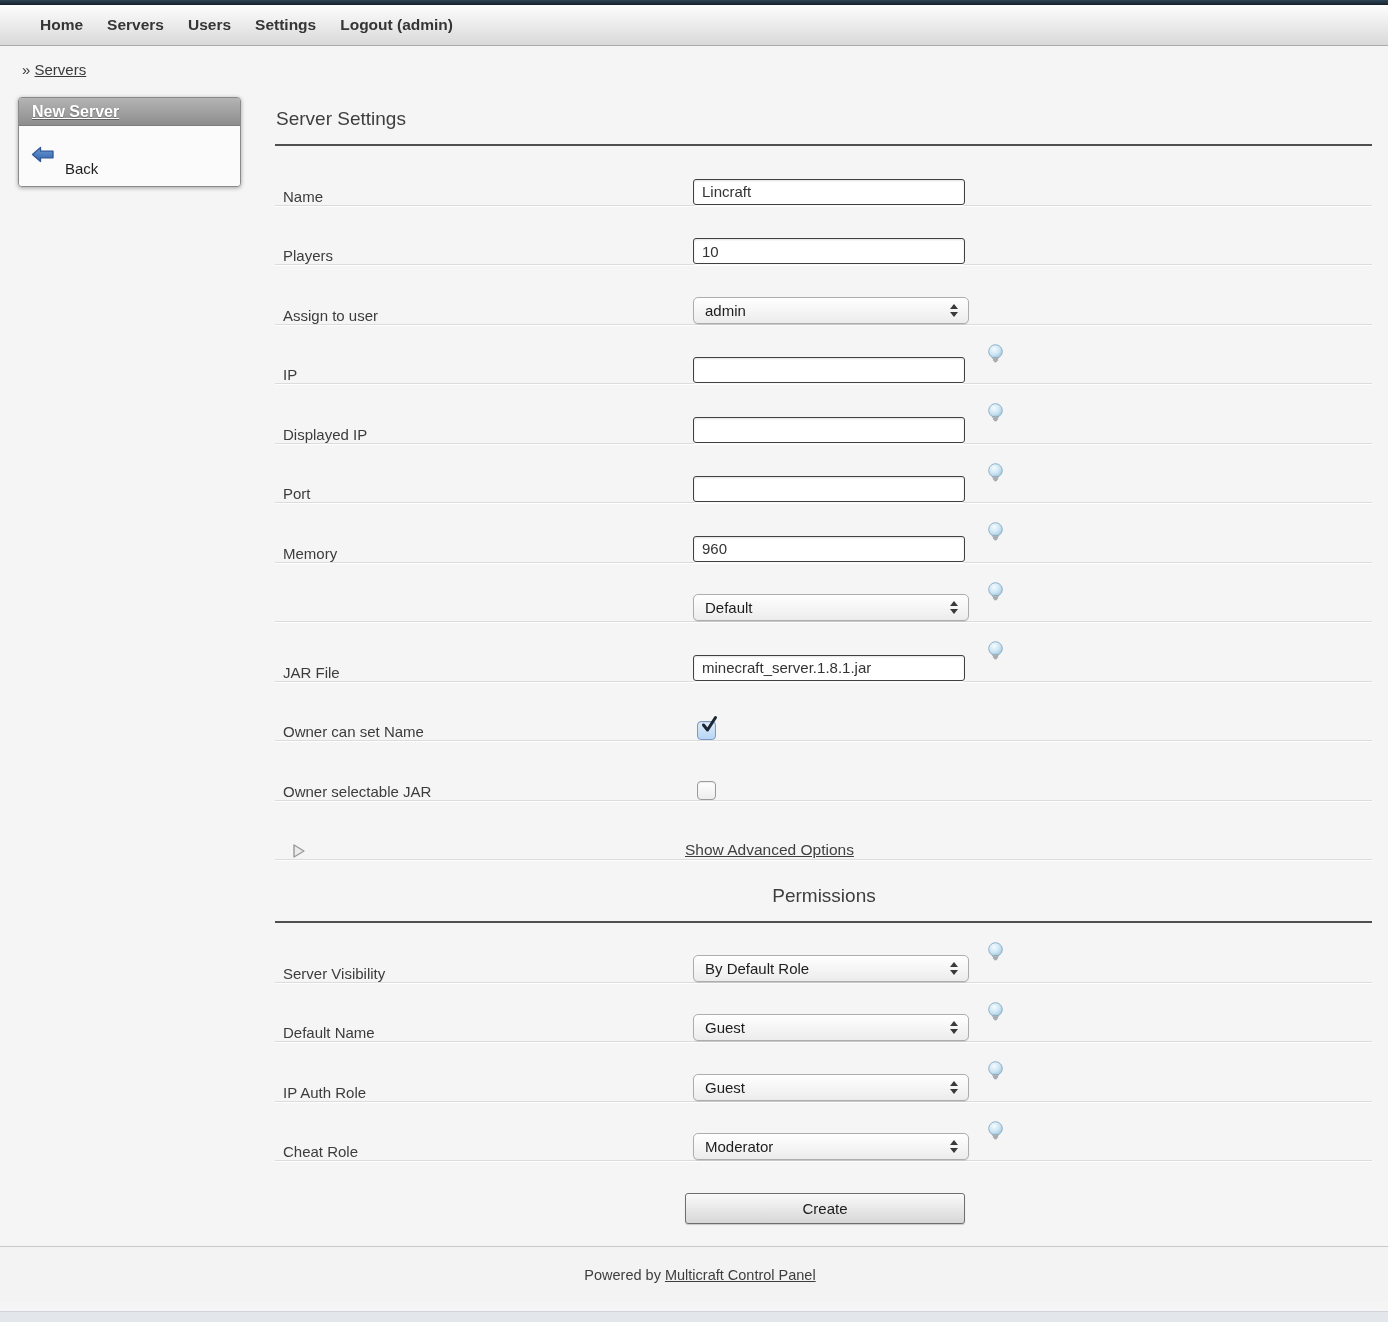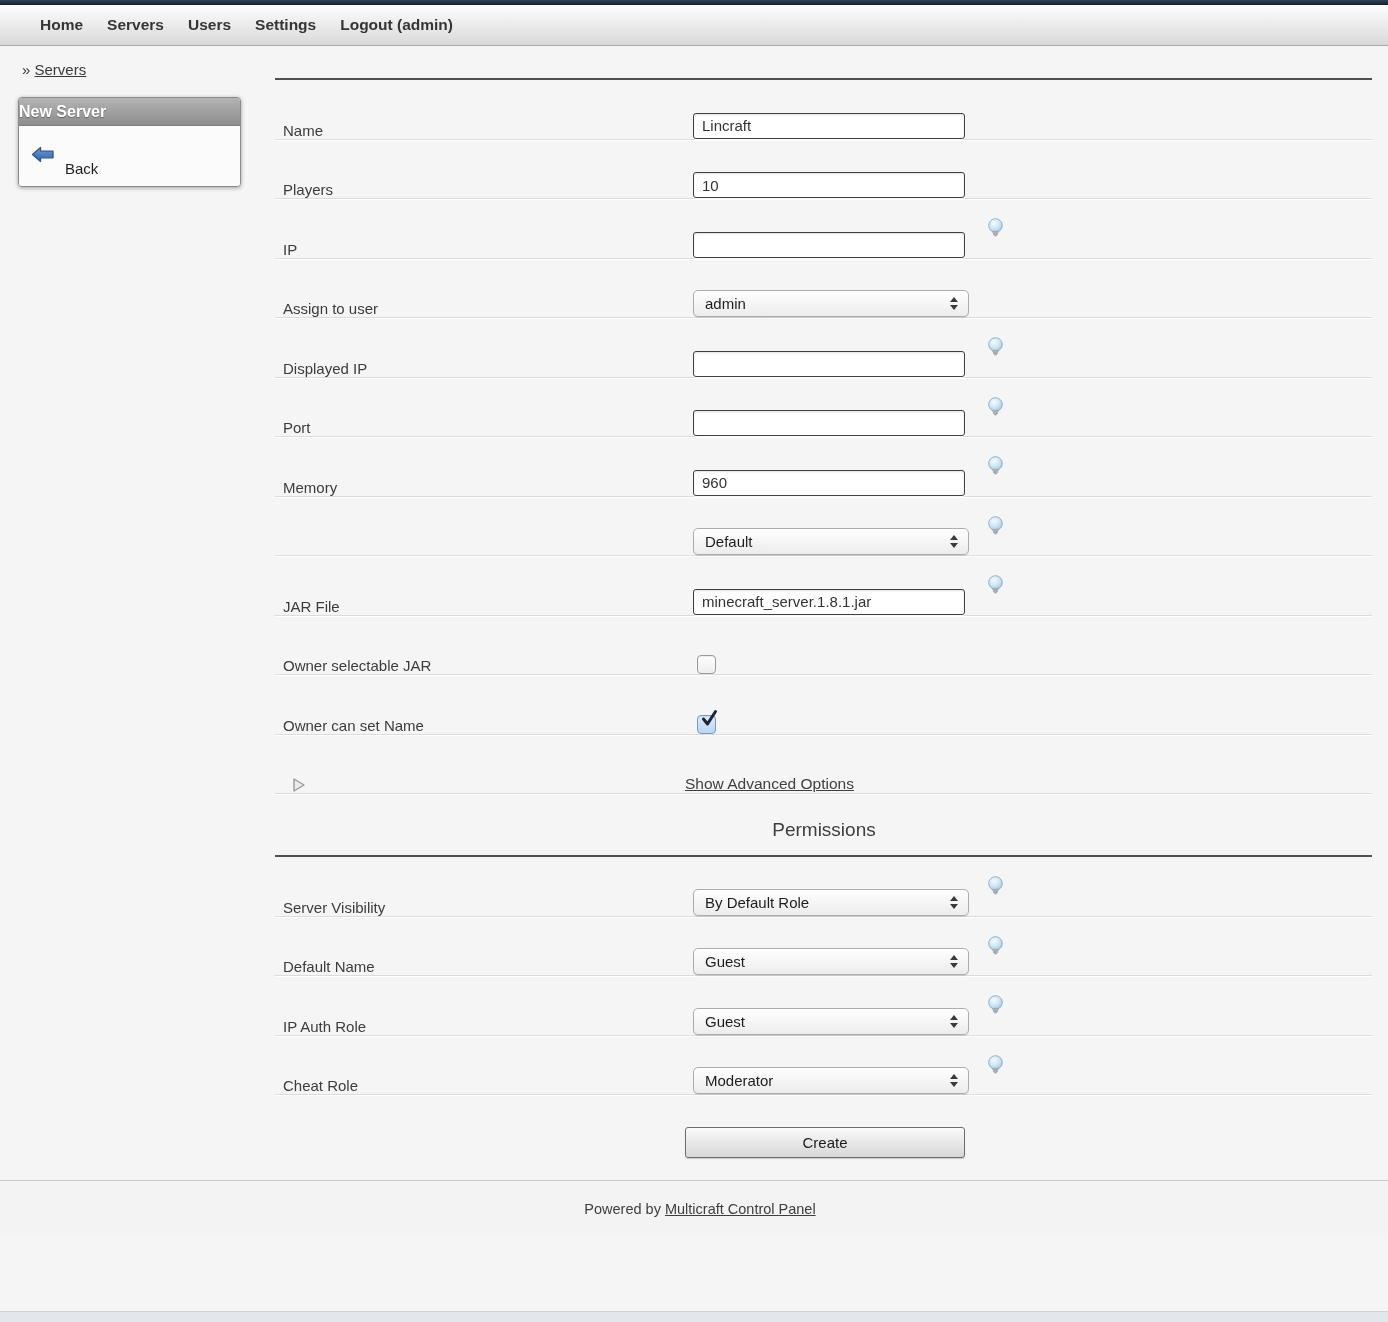--- a/index.html
+++ b/index.html
@@ -27,26 +27,27 @@
   .breadcrumb { padding:15px 0 0 22px; font-size:15px; color:#3a3a3a; }
   .breadcrumb a { color:#3a3a3a; text-decoration:underline; cursor:pointer; }
   
   .panel {
     position:absolute; left:18px; top:97px; width:221px;
     border:1px solid #8a8a8a; border-radius:4px;
     box-shadow:0 1px 4px rgba(0,0,0,0.35);
     background:#fbfbfb; overflow:visible;
   }
   .panel-header {
-    height:27px; line-height:27px; 
+    height:27px; line-height:27px; padding-left:13px;
     background:linear-gradient(#b4b4b4,#8d8d8d);
     border-bottom:1px solid #7d7d7d;
     border-radius:3px 3px 0 0;
     color:#fff; font-weight:bold; font-size:16px;
     text-shadow:0 1px 1px rgba(0,0,0,0.35);
+    text-decoration:underline;
   }
   .panel-body {
     padding:9px 12px; display:flex; align-items:center; gap:10px;
     border-radius:0 0 3px 3px; background:#fbfbfb; cursor:pointer;
   }
   .panel-body a { font-size:15px; color:#1f1f1f; text-decoration:none;margin-top:25px; }
   
   .content { margin:0 16px 0 275px; }
   h2.section-title { font-size:19px; font-weight:400; color:#3e3e3e; margin:30px 0 14px 1px; }
   h2.permissions-title { margin-top:25px;text-align:center; }
@@ -148,57 +149,58 @@
       <svg width="24" height="17" viewBox="0 0 24 17">
         <path d="M9.5 1.5 L9.5 5.2 L22 5.2 L22 11.8 L9.5 11.8 L9.5 15.5 L1.5 8.5 Z" fill="url(#arrowg)" stroke="#2d5796" stroke-width="1.3" stroke-linejoin="round"></path>
       </svg>
     </span>
     <a>Back</a>
   </div>
 </div>
 
 <main class="content">
 
+  <h2 class="section-title">Server Settings</h2>
   <div class="section-rule"></div>
 
   <div class="row">
     <div class="label">Name</div>
     <input class="text" type="text" value="Lincraft" style="">
   </div>
 
   <div class="row">
     <div class="label">Players</div>
     <input class="text" type="text" value="10" style="">
   </div>
 
   <div class="row">
+    <div class="label">Assign to user</div>
+    <div class="select">
+      <span>admin</span>
+      <span class="sel-arrows">
+          <span class="up"></span>
+          <span class="down"></span>
+        </span>
+    </div>
+  </div>
+
+  <div class="row">
     <div class="label">IP</div>
     <input class="text" type="text" value="" style="">
     <span class="bulb">
       <svg width="21" height="21" viewBox="0 0 21 21">
         <circle cx="10.5" cy="8" r="6.8" fill="url(#bulbg)" stroke="#87abc5" stroke-width="0.9"></circle>
         <rect x="7.7" y="13.9" width="5.6" height="1.7" rx="0.7" fill="#bcc1c6" stroke="#8d9298" stroke-width="0.5"></rect>
         <rect x="8.3" y="15.8" width="4.4" height="1.5" rx="0.6" fill="#a8aeb4" stroke="#8d9298" stroke-width="0.5"></rect>
         <rect x="9.2" y="17.5" width="2.6" height="1.2" rx="0.5" fill="#9aa0a6"></rect>
       </svg>
     </span>
   </div>
 
   <div class="row">
-    <div class="label">Assign to user</div>
-    <div class="select">
-      <span>admin</span>
-      <span class="sel-arrows">
-          <span class="up"></span>
-          <span class="down"></span>
-        </span>
-    </div>
-  </div>
-
-  <div class="row">
     <div class="label">Displayed IP</div>
     <input class="text" type="text" value="" style="">
     <span class="bulb">
       <svg width="21" height="21" viewBox="0 0 21 21">
         <circle cx="10.5" cy="8" r="6.8" fill="url(#bulbg)" stroke="#87abc5" stroke-width="0.9"></circle>
         <rect x="7.7" y="13.9" width="5.6" height="1.7" rx="0.7" fill="#bcc1c6" stroke="#8d9298" stroke-width="0.5"></rect>
         <rect x="8.3" y="15.8" width="4.4" height="1.5" rx="0.6" fill="#a8aeb4" stroke="#8d9298" stroke-width="0.5"></rect>
         <rect x="9.2" y="17.5" width="2.6" height="1.2" rx="0.5" fill="#9aa0a6"></rect>
       </svg>
     </span>
@@ -252,36 +254,36 @@
   <div class="row">
     <div class="label">JAR File</div>
     <input class="text" type="text" value="minecraft_server.1.8.1.jar" style="">
     <span class="bulb">
       <svg width="21" height="21" viewBox="0 0 21 21">
         <circle cx="10.5" cy="8" r="6.8" fill="url(#bulbg)" stroke="#87abc5" stroke-width="0.9"></circle>
         <rect x="7.7" y="13.9" width="5.6" height="1.7" rx="0.7" fill="#bcc1c6" stroke="#8d9298" stroke-width="0.5"></rect>
         <rect x="8.3" y="15.8" width="4.4" height="1.5" rx="0.6" fill="#a8aeb4" stroke="#8d9298" stroke-width="0.5"></rect>
         <rect x="9.2" y="17.5" width="2.6" height="1.2" rx="0.5" fill="#9aa0a6"></rect>
       </svg>
-    </span>
-  </div>
-
-  <div class="row">
-    <div class="label">Owner selectable JAR</div>
-    <span class="checkbox">
-      
     </span>
   </div>
 
   <div class="row">
     <div class="label">Owner can set Name</div>
     <span class="checkbox checked">
       <svg class="check" width="20" height="20" viewBox="0 0 20 20">
         <path d="M4.5 10 L8.5 15 L16.5 2.5" fill="none" stroke="#1d2633" stroke-width="3" stroke-linecap="round" stroke-linejoin="round"></path>
       </svg>
+    </span>
+  </div>
+
+  <div class="row">
+    <div class="label">Owner selectable JAR</div>
+    <span class="checkbox">
+      
     </span>
   </div>
 
   <div class="row">
     <span class="adv-triangle">
       <svg width="14" height="16" viewBox="0 0 14 16">
         <path d="M2 2 L12 8 L2 14 Z" fill="#ebebeb" stroke="#9a9a9a" stroke-width="1.4" stroke-linejoin="round"></path>
       </svg>
     </span>
     <span class="adv-link-wrap">

